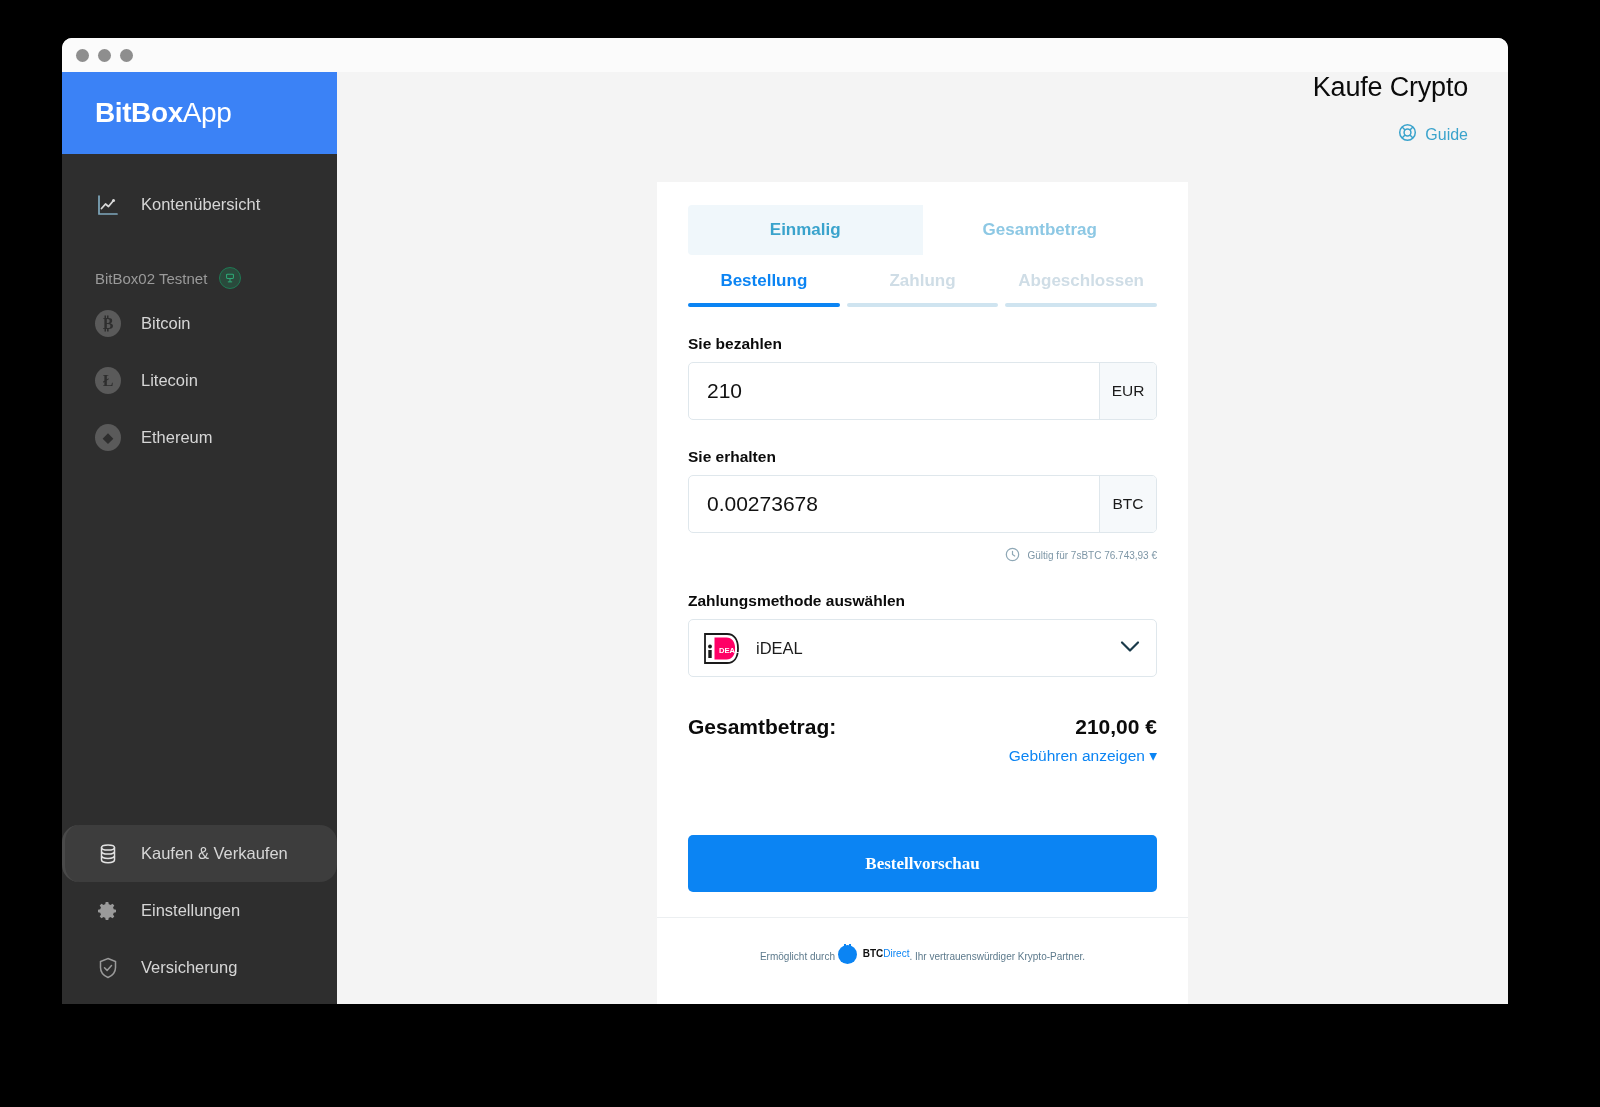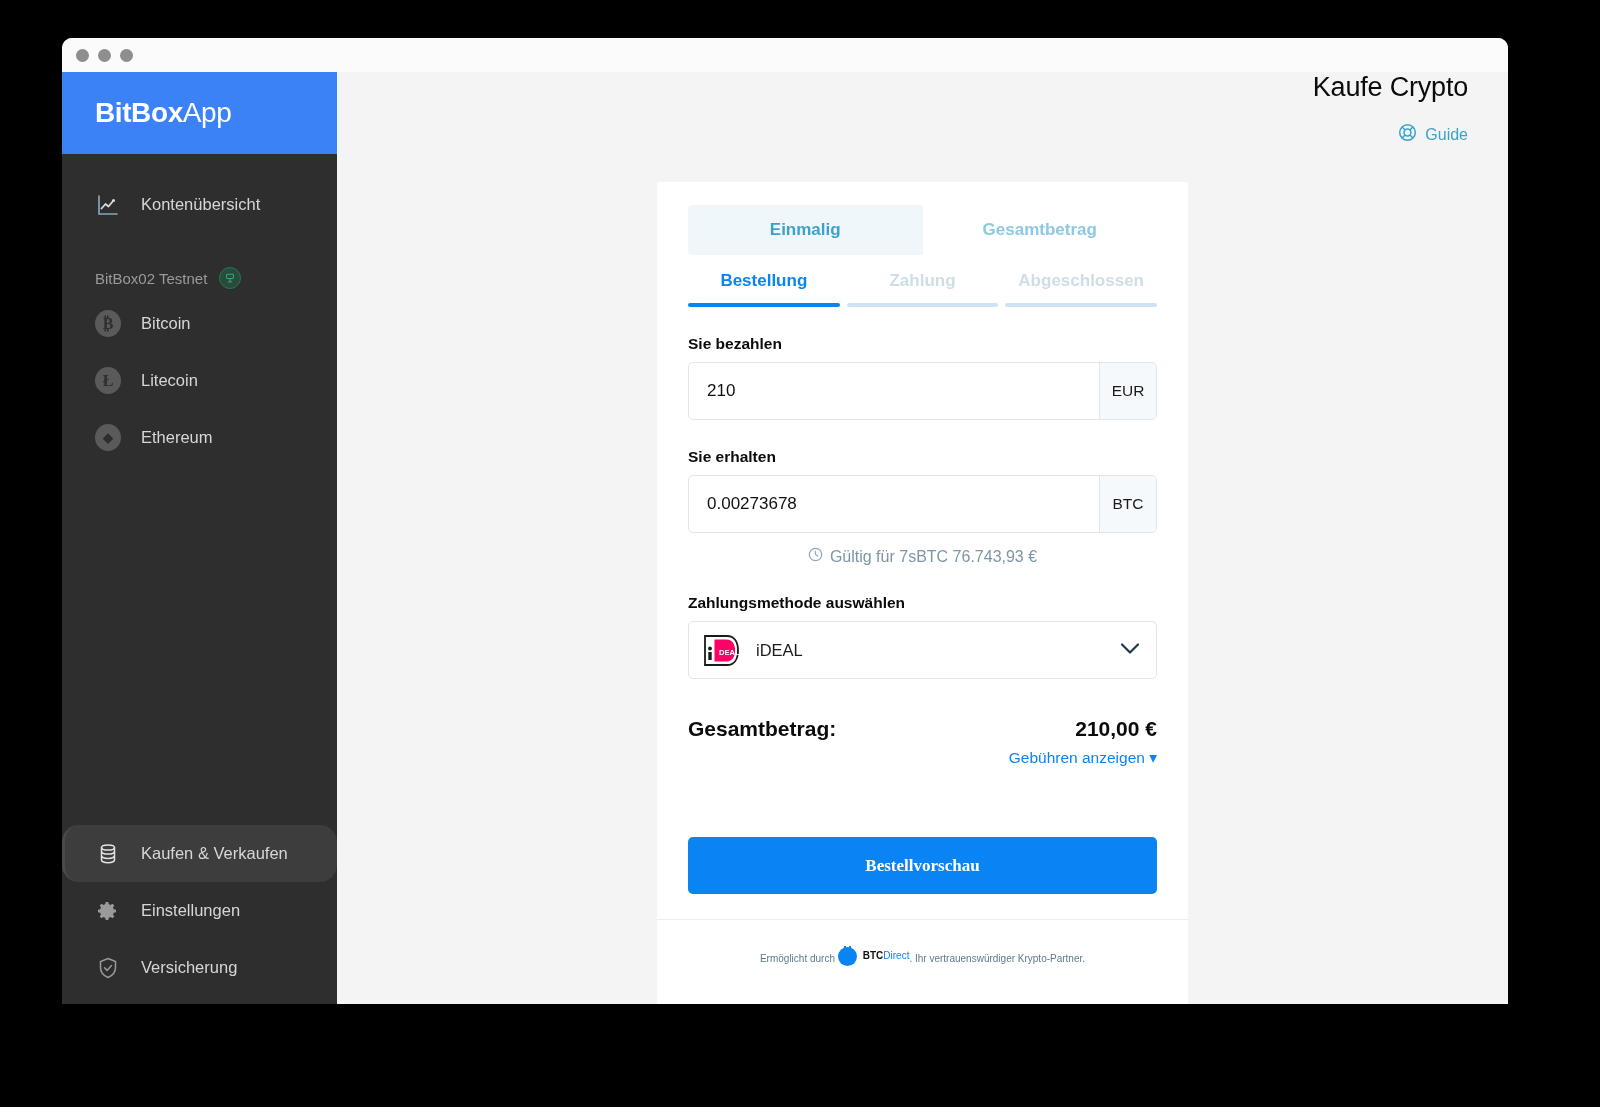--- a/index.html
+++ b/index.html
@@ -196,40 +196,40 @@
     border-radius: 5px;
     overflow: hidden;
     height: 58px;
     background: #ffffff;
   }
   .input-row input {
     flex: 1;
     border: none;
     outline: none;
     padding: 0 18px;
-    font-size: 17px;
+    font-size: 21px;
     color: #111111;
     font-family: "Liberation Sans", sans-serif;
     background: transparent;
   }
   .input-suffix {
     width: 57px;
     flex: 0 0 57px;
     background: #f6f9fb;
     border-left: 1px solid #dfe7ec;
     display: flex; align-items: center; justify-content: center;
     font-size: 15.5px;
     color: #1a1a1a;
   }
   #rate-row {
     display: flex;
-    justify-content: center;
+    justify-content: flex-end;
     align-items: center;
     margin-top: 14px;
-    font-size: 16px;
+    font-size: 10px;
     color: #7d96a6;
   }
   #validity { display: flex; align-items: center; gap: 7px; }
 
   
   #pay-select {
     display: flex;
     align-items: center;
     height: 58px;
     border: 1px solid #dfe7ec;

